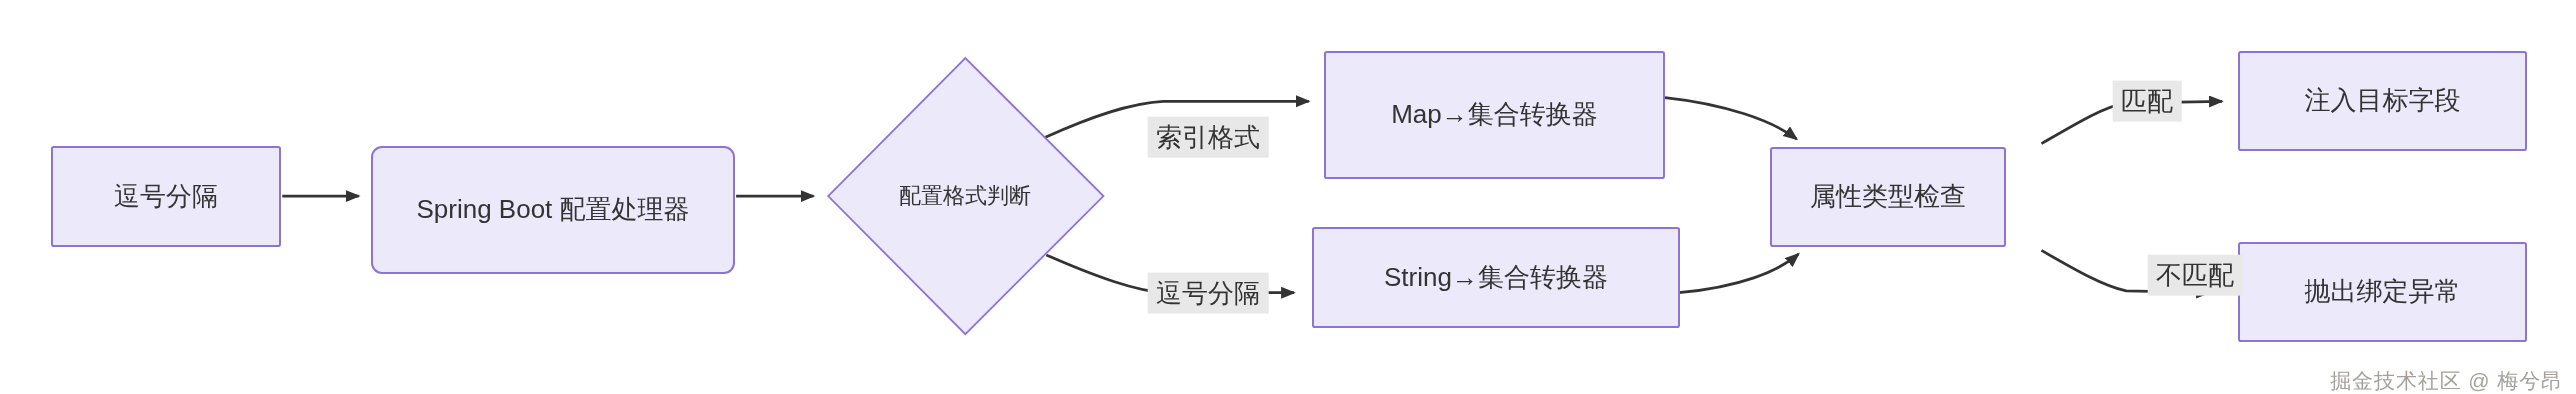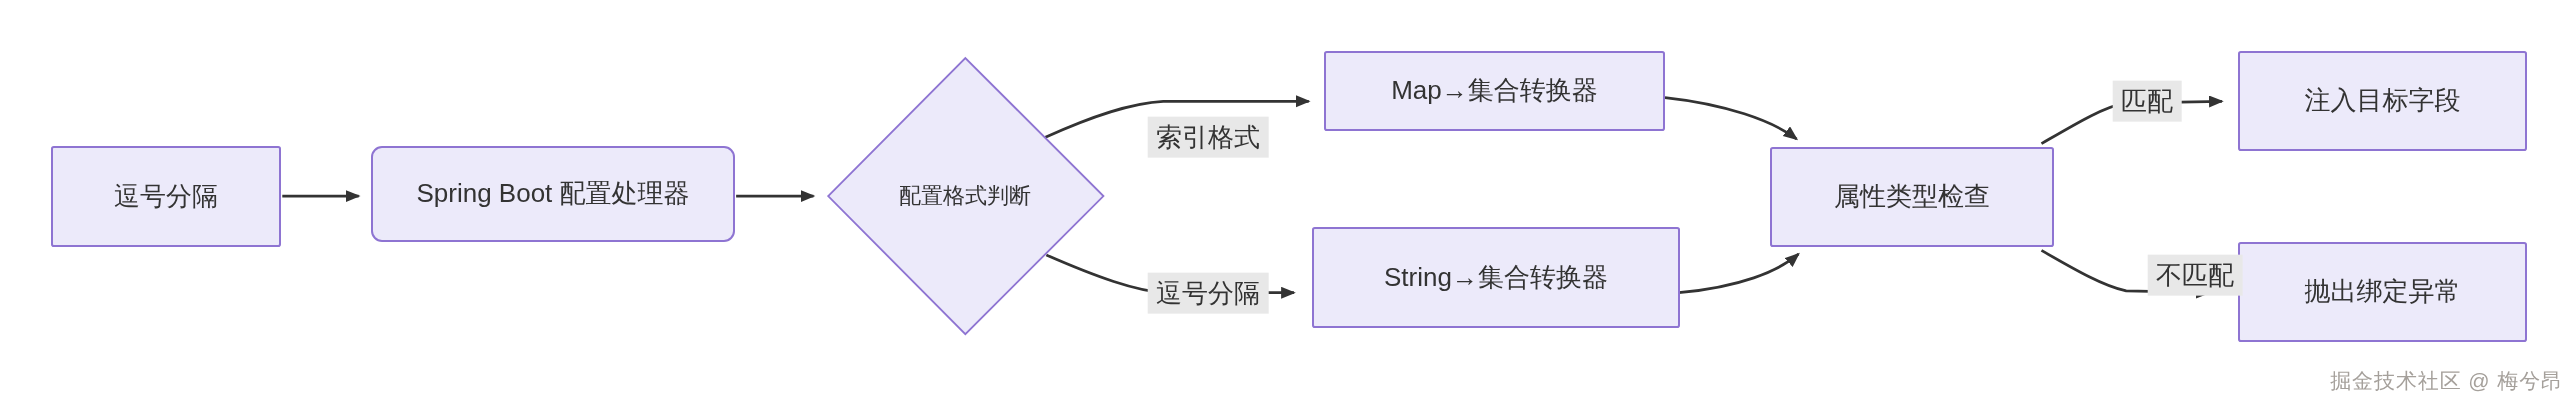--- a/index.html
+++ b/index.html
@@ -68,37 +68,37 @@
 
     <path class="edge" d="M2216,272 C2254,294 2284,311 2308,316 L2398,318" marker-end="url(#arrow)"></path>
 
     <polygon class="diamond-shape" points="898,213 1047,63 1197,213 1047,363"></polygon>
   </svg>
 
   <div class="node" style="left:51px;top:146px;width:230px;height:101px;">
     <span>逗号分隔</span>
   </div>
 
-  <div class="node rounded" style="left:371px;top:146px;width:364px;height:96px;">
+  <div class="node rounded" style="left:371px;top:146px;width:364px;height:128px;">
     <span>Spring Boot 配置处理器</span>
   </div>
 
   <div class="diamond-label">
     <span>配置格式判断</span>
   </div>
 
-  <div class="node" style="left:1324px;top:51px;width:341px;height:80px;">
+  <div class="node" style="left:1324px;top:51px;width:341px;height:128px;">
     <span>Map→集合转换器</span>
   </div>
 
   <div class="node" style="left:1312px;top:227px;width:368px;height:101px;">
     <span>String→集合转换器</span>
   </div>
 
-  <div class="node" style="left:1770px;top:147px;width:284px;height:100px;">
+  <div class="node" style="left:1770px;top:147px;width:236px;height:100px;">
     <span>属性类型检查</span>
   </div>
 
   <div class="node" style="left:2238px;top:242px;width:289px;height:100px;">
     <span>抛出绑定异常</span>
   </div>
 
   <div class="node" style="left:2238px;top:51px;width:289px;height:100px;">
     <span>注入目标字段</span>
   </div>

